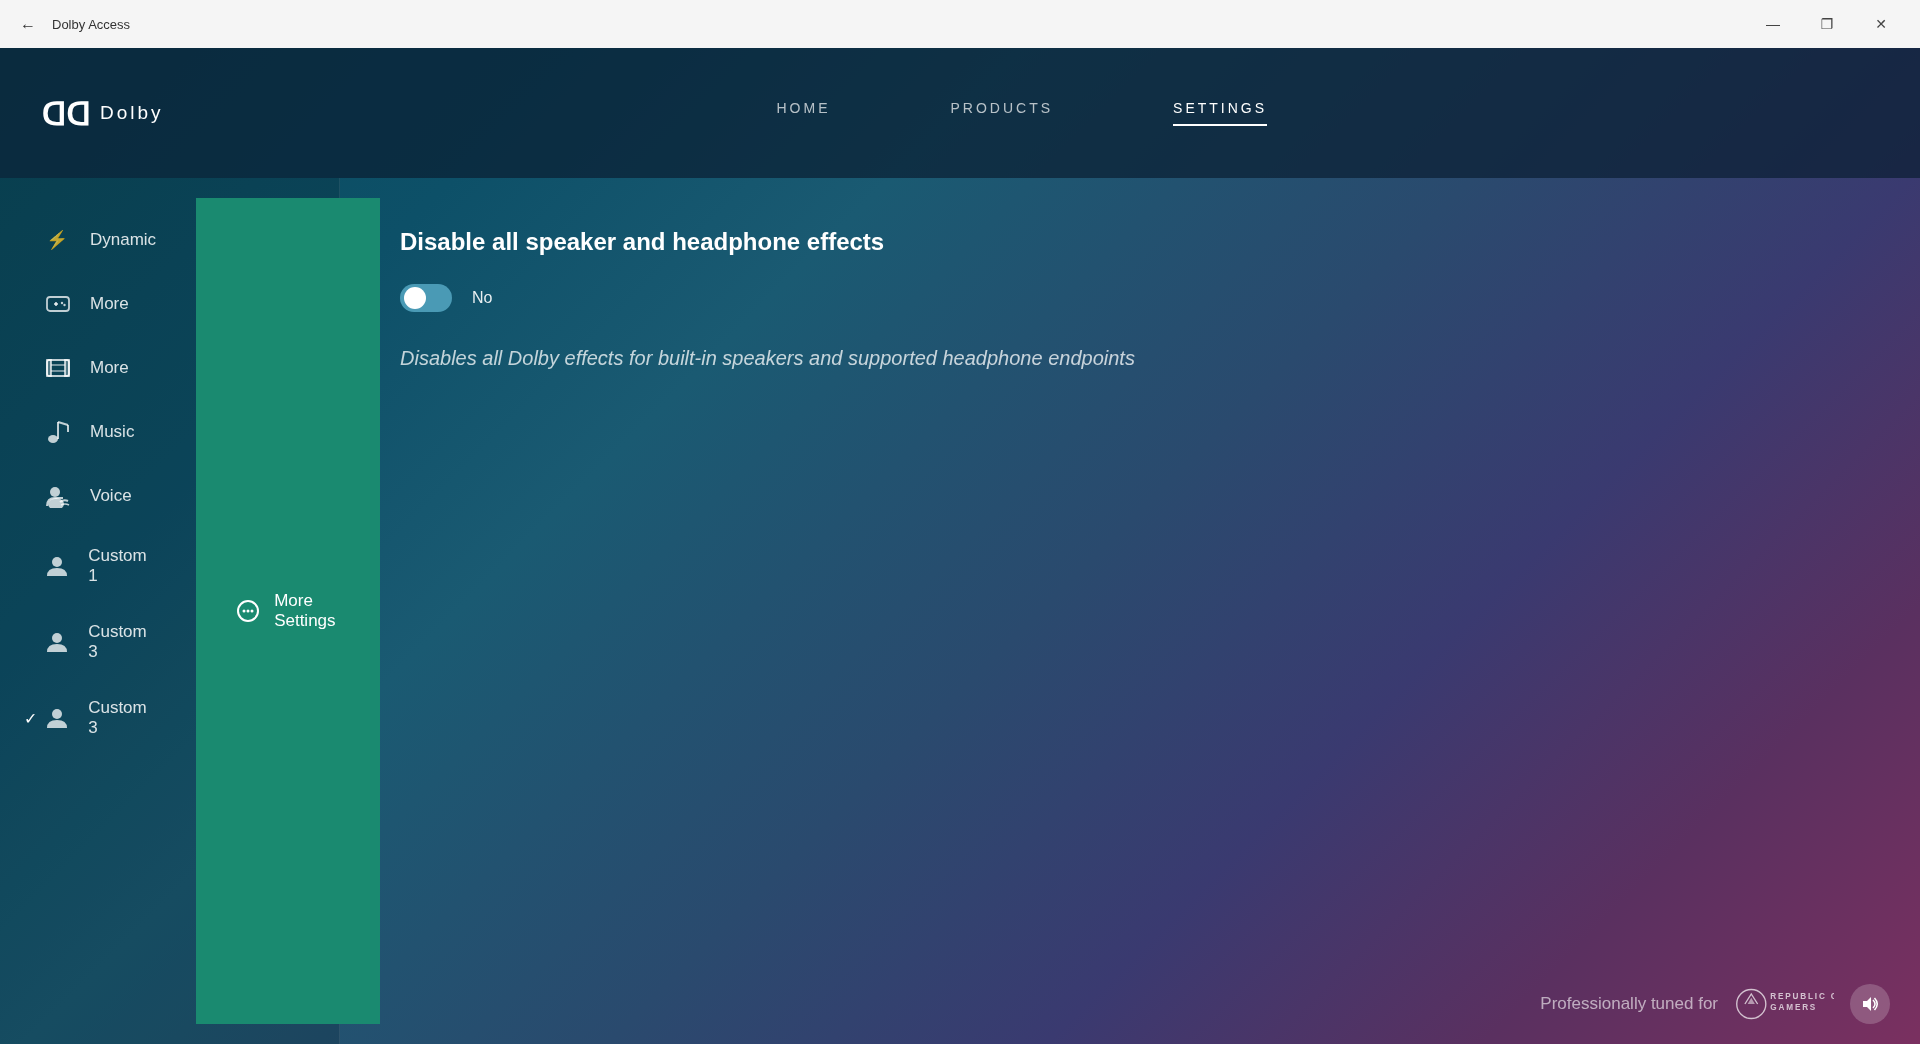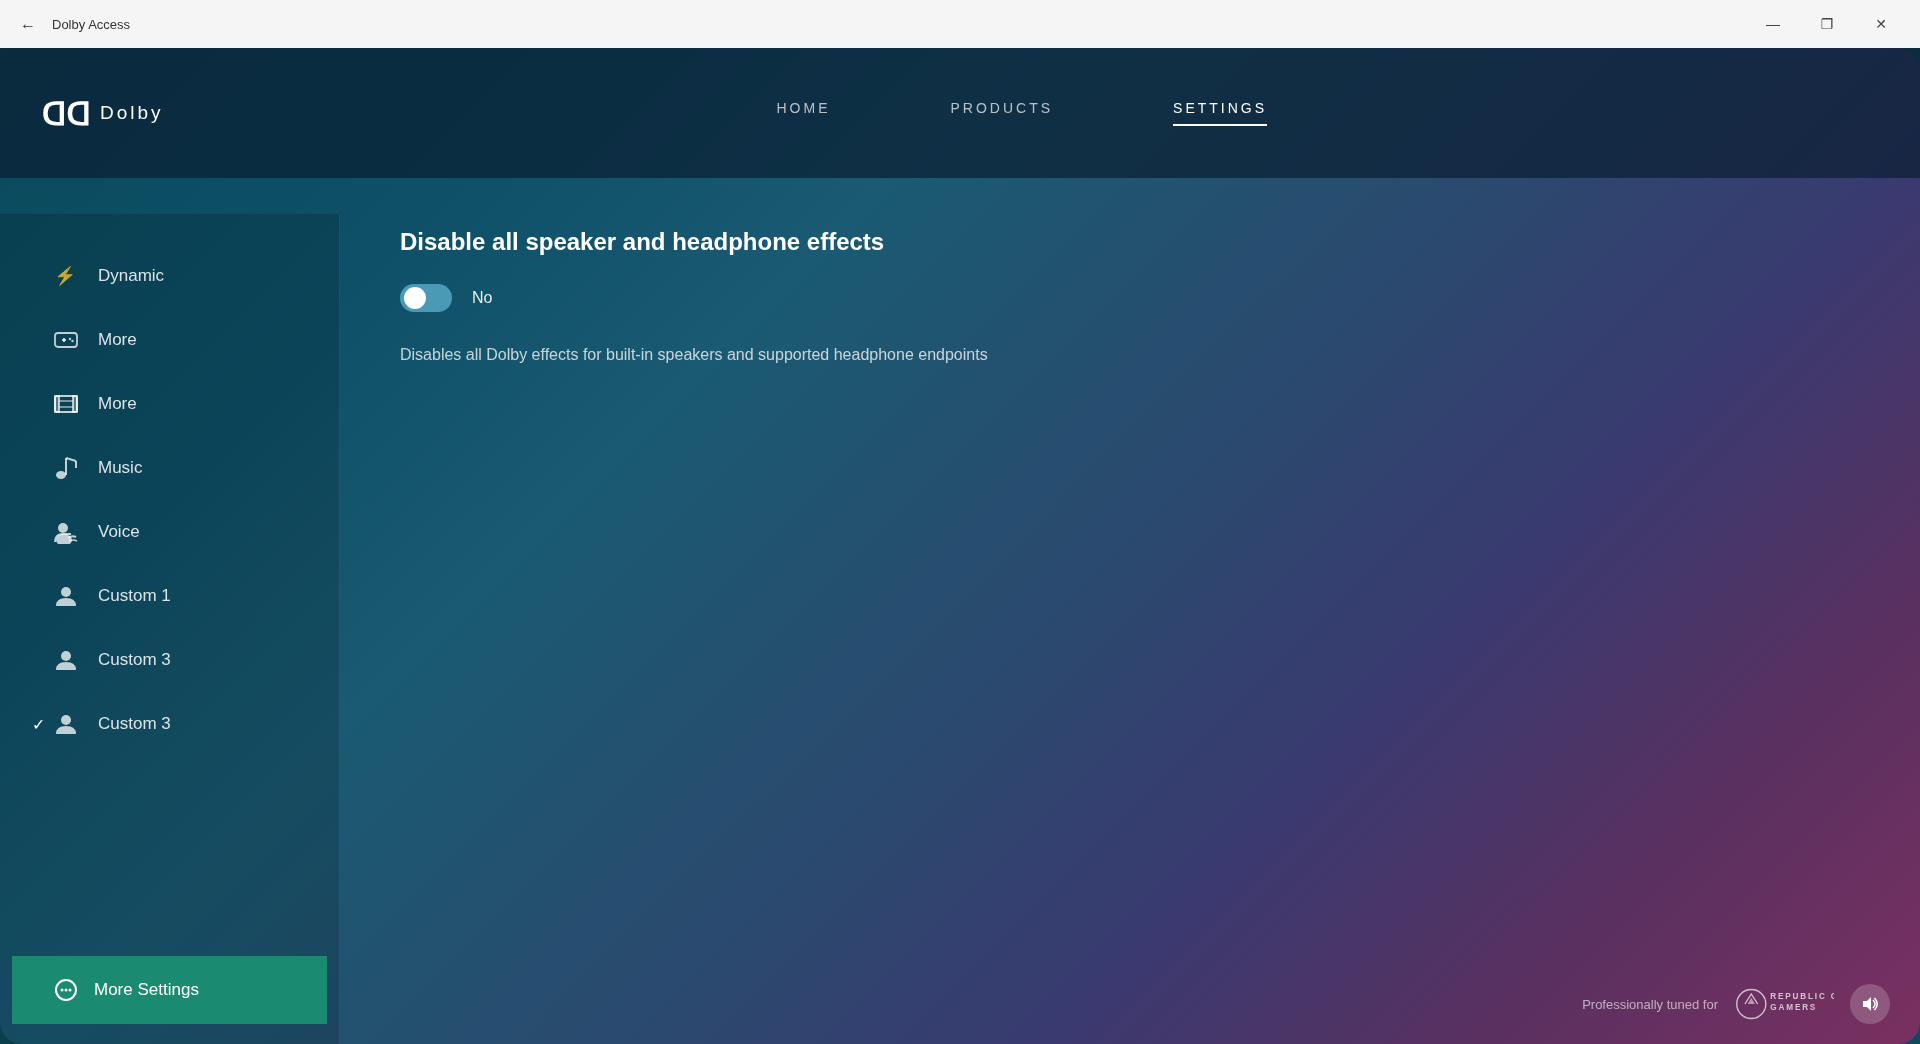--- a/index.html
+++ b/index.html
@@ -60,21 +60,20 @@
     }
 
     
     .app {
       width: 100%;
       height: calc(1044px - 48px);
       display: flex;
       flex-direction: column;
       position: relative;
       background: linear-gradient(135deg, #0a4a5c 0%, #0d5068 20%, #1a5a72 35%, #2a4a6e 55%, #3a3a70 70%, #5a3060 85%, #7a3060 100%);
-      border-radius: 22px;
     }
 
     
     .header {
       width: 100%;
       height: 130px;
       background: rgba(10, 30, 50, 0.7);
       display: flex;
       align-items: center;
       padding: 0 40px;
@@ -110,25 +109,23 @@
     .content {
       flex: 1;
       display: flex;
     }
 
     
     .sidebar {
       width: 340px;
       min-width: 340px;
       background: rgba(0,0,0,0.15);
-      padding: 20px 12px;
-      display: flex;
-      flex-direction: column;
+      padding: 20px 4px;
+      display: flex;
       border-right: 1px solid rgba(255,255,255,0.08);
-      margin-top: 36px;
     }
     .sidebar-items {
       flex: 1;
       padding: 10px 0;
     }
     .sidebar-item {
       display: flex;
       align-items: center;
       gap: 18px;
       padding: 18px 40px;
@@ -204,37 +201,38 @@
       border-radius: 50%;
       position: absolute;
       left: 4px;
       transition: left 0.2s;
     }
     .toggle-label {
       font-size: 16px;
       color: rgba(255,255,255,0.9);
     }
     .section-description {
-      font-size: 16px;
+      font-size: 20px;
       color: rgba(255,255,255,0.75);
       line-height: 1.6;
       max-width: 800px;
+      font-style: italic;
     }
 
     
     .footer {
       position: absolute;
       bottom: 20px;
       right: 30px;
       display: flex;
       align-items: center;
       gap: 16px;
     }
     .footer-text {
-      font-size: 13px;
+      font-size: 17px;
       color: rgba(255,255,255,0.6);
     }
     .rog-icon {
       width: 100px;
       height: 36px;
       display: flex;
       align-items: center;
       justify-content: center;
     }
     .volume-btn {

